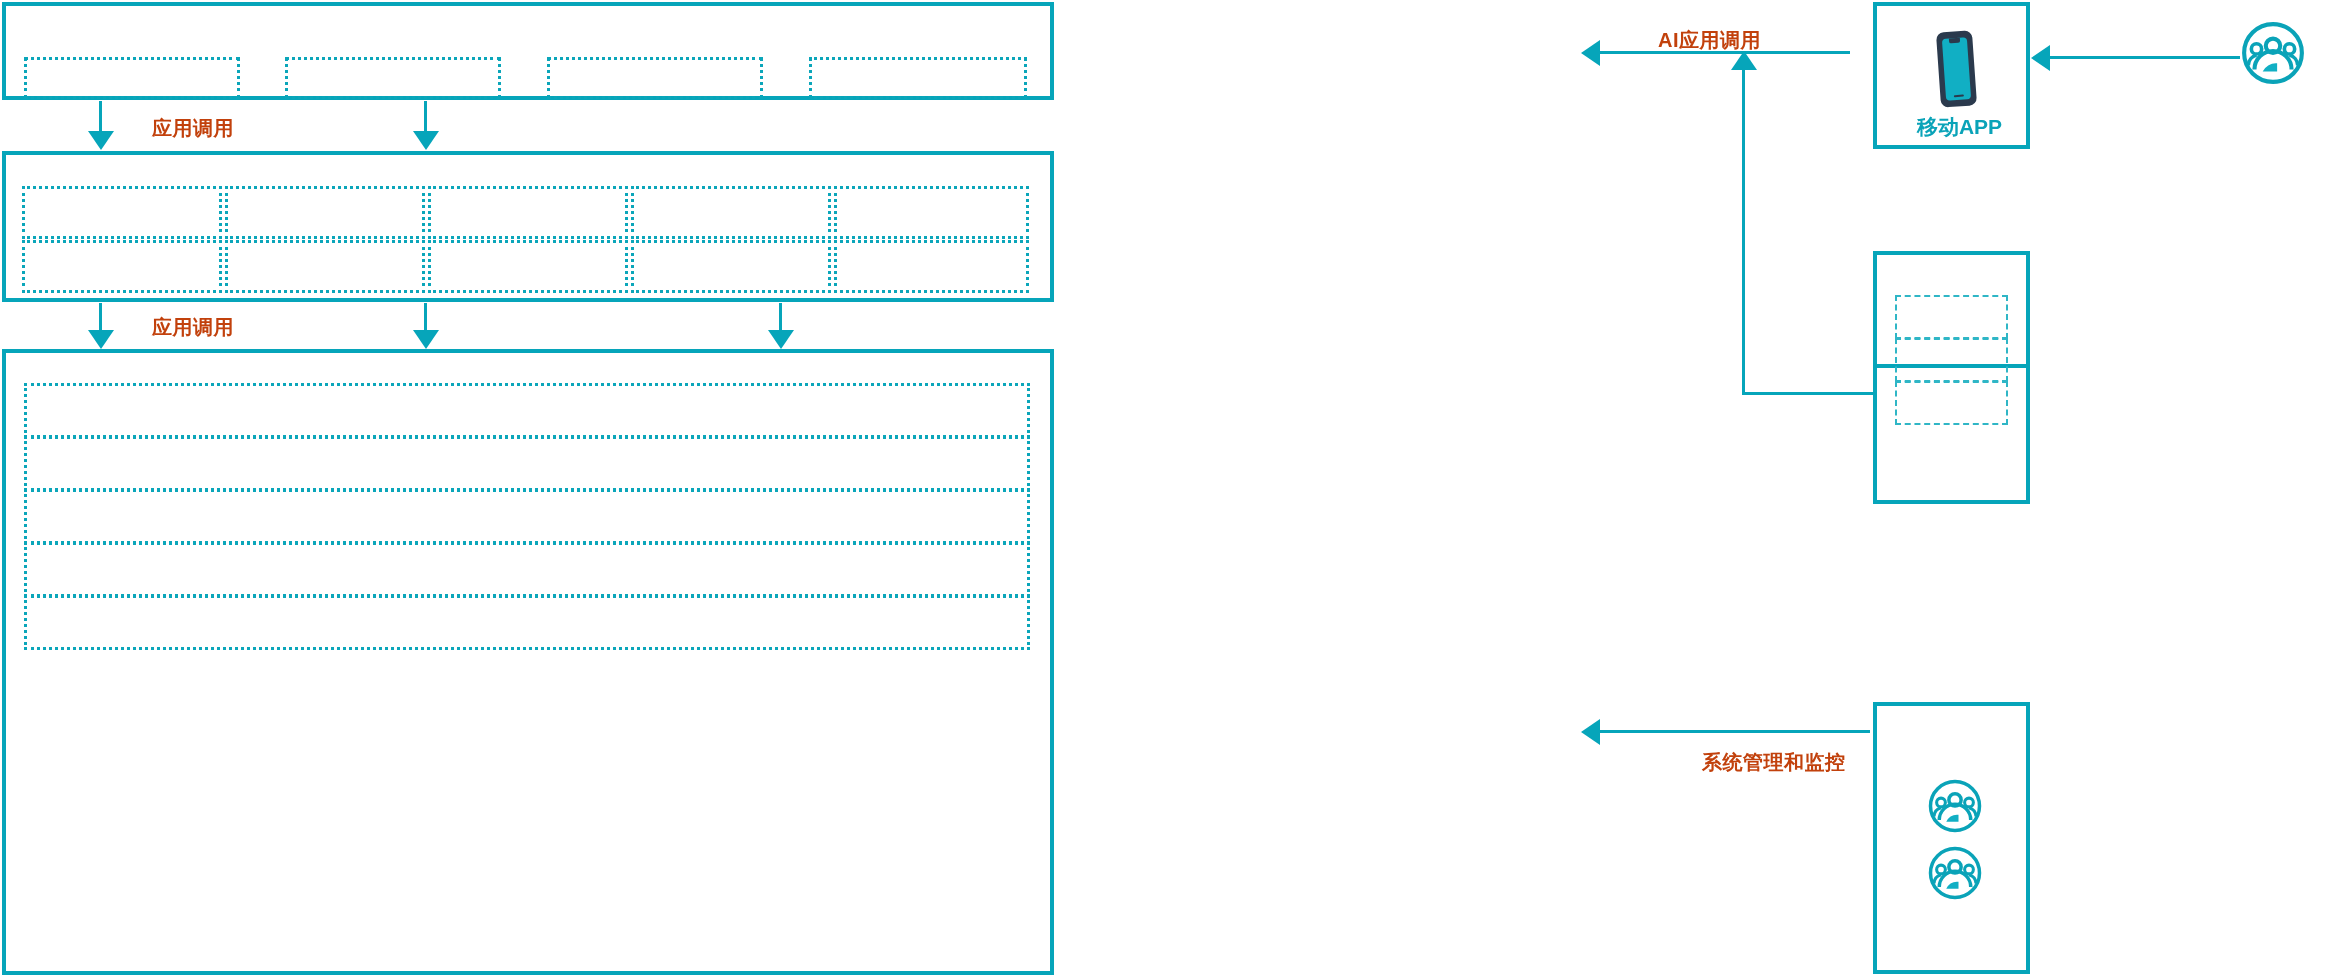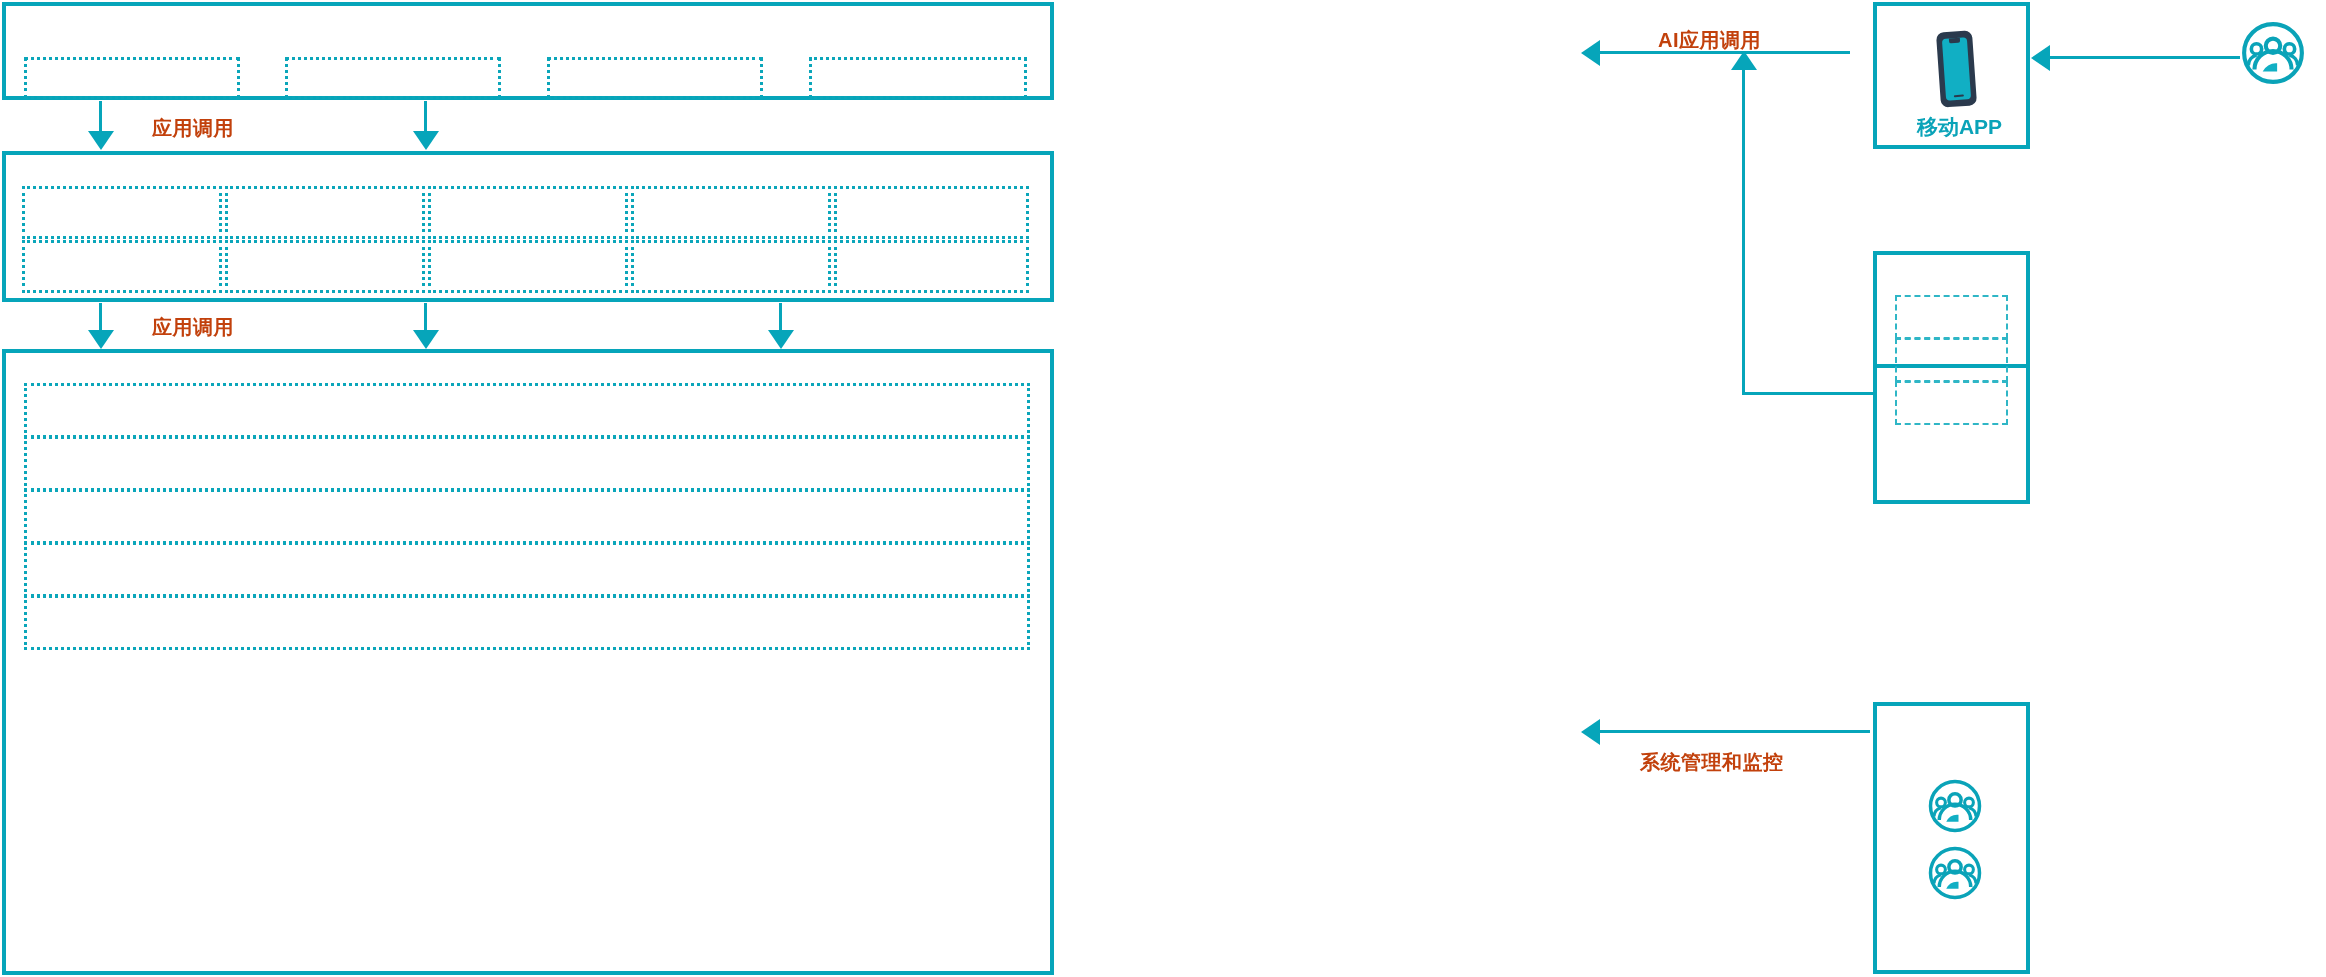--- a/index.html
+++ b/index.html
@@ -171,21 +171,21 @@
   </div>
   <div class="dbox thin" style="left:1895px; top:295px; width:113px; height:44px;"></div>
   <div class="dbox thin" style="left:1895px; top:338px; width:113px; height:44px;"></div>
   <div class="dbox thin" style="left:1895px; top:381px; width:113px; height:44px;"></div>
 
   <div class="panel" style="left:1873px; top:251px; width:157px; height:253px; border-top:none; background:transparent;">
   </div>
 
   <div class="hline" style="left:1600px; top:730px; width:270px;"></div>
   <div class="arrow-left" style="left:1581px; top:719px;"></div>
-  <div class="label" style="left:1640px; top:752px;">系统管理和监控</div>
+  <div class="label" style="left:1702px; top:752px;">系统管理和监控</div>
 
   <div class="panel" style="left:1873px; top:702px; width:157px; height:272px;">
     <svg class="group-icon" style="left:50px; top:72px;" width="56" height="56" viewBox="0 0 64 64">
       <circle cx="32" cy="32" r="28" fill="none" stroke="#0AA3B8" stroke-width="4"></circle>
       <circle cx="32" cy="25" r="7" fill="none" stroke="#0AA3B8" stroke-width="4"></circle>
       <circle cx="16" cy="28" r="5" fill="none" stroke="#0AA3B8" stroke-width="3.5"></circle>
       <circle cx="48" cy="28" r="5" fill="none" stroke="#0AA3B8" stroke-width="3.5"></circle>
       <path d="M14 48 a18 18 0 0 1 36 0" fill="none" stroke="#0AA3B8" stroke-width="4"></path>
       <path d="M8 44 a11 11 0 0 1 8 -10" fill="none" stroke="#0AA3B8" stroke-width="3.5"></path>
       <path d="M56 44 a11 11 0 0 0 -8 -10" fill="none" stroke="#0AA3B8" stroke-width="3.5"></path>

